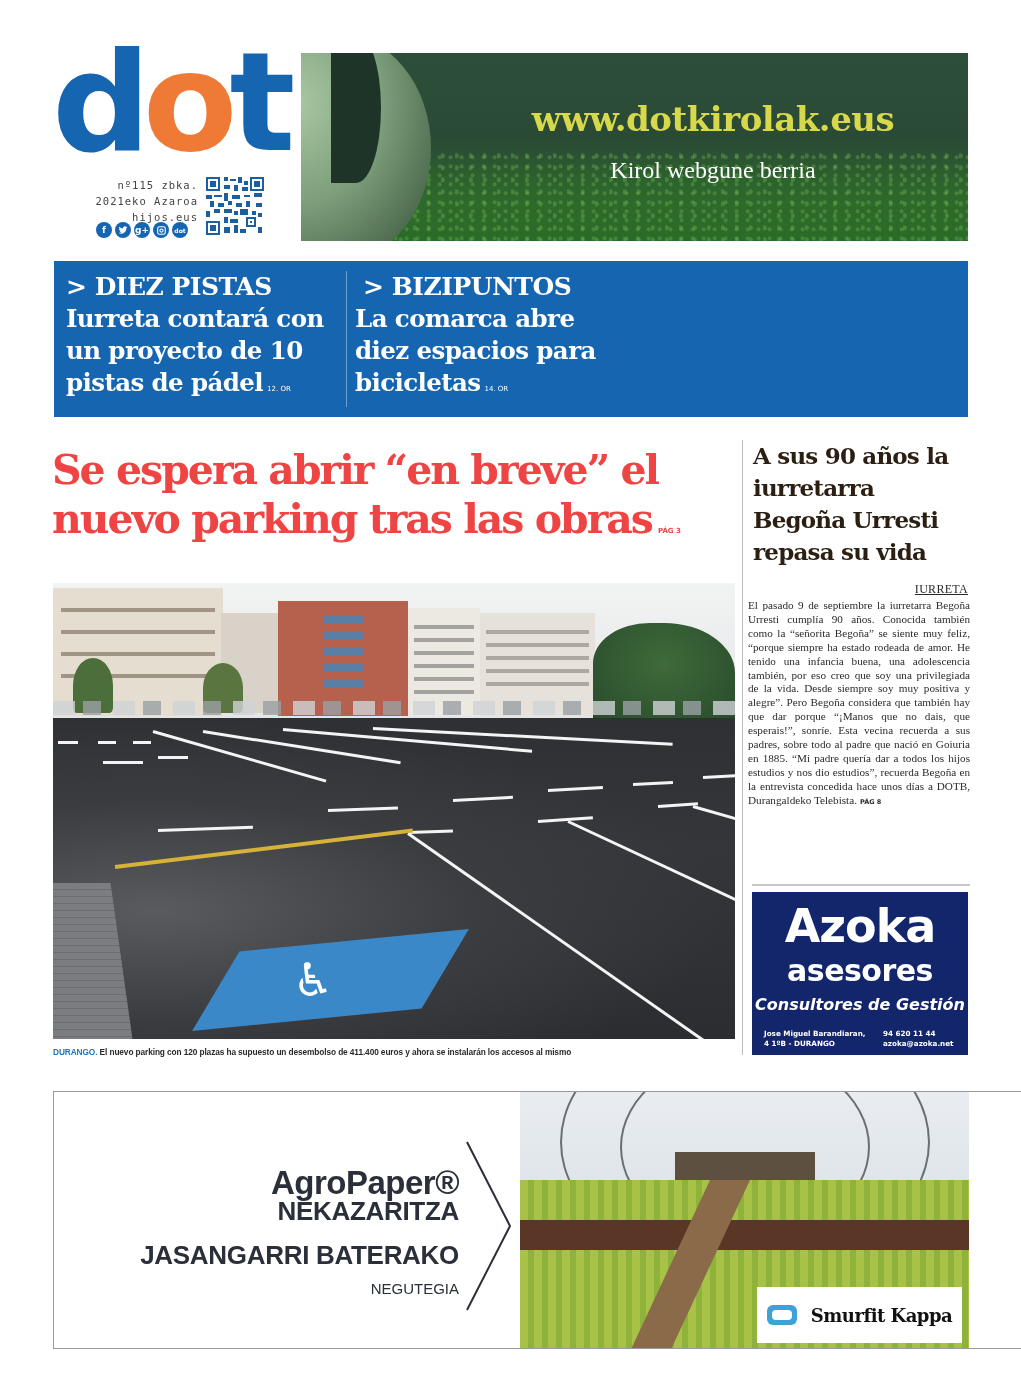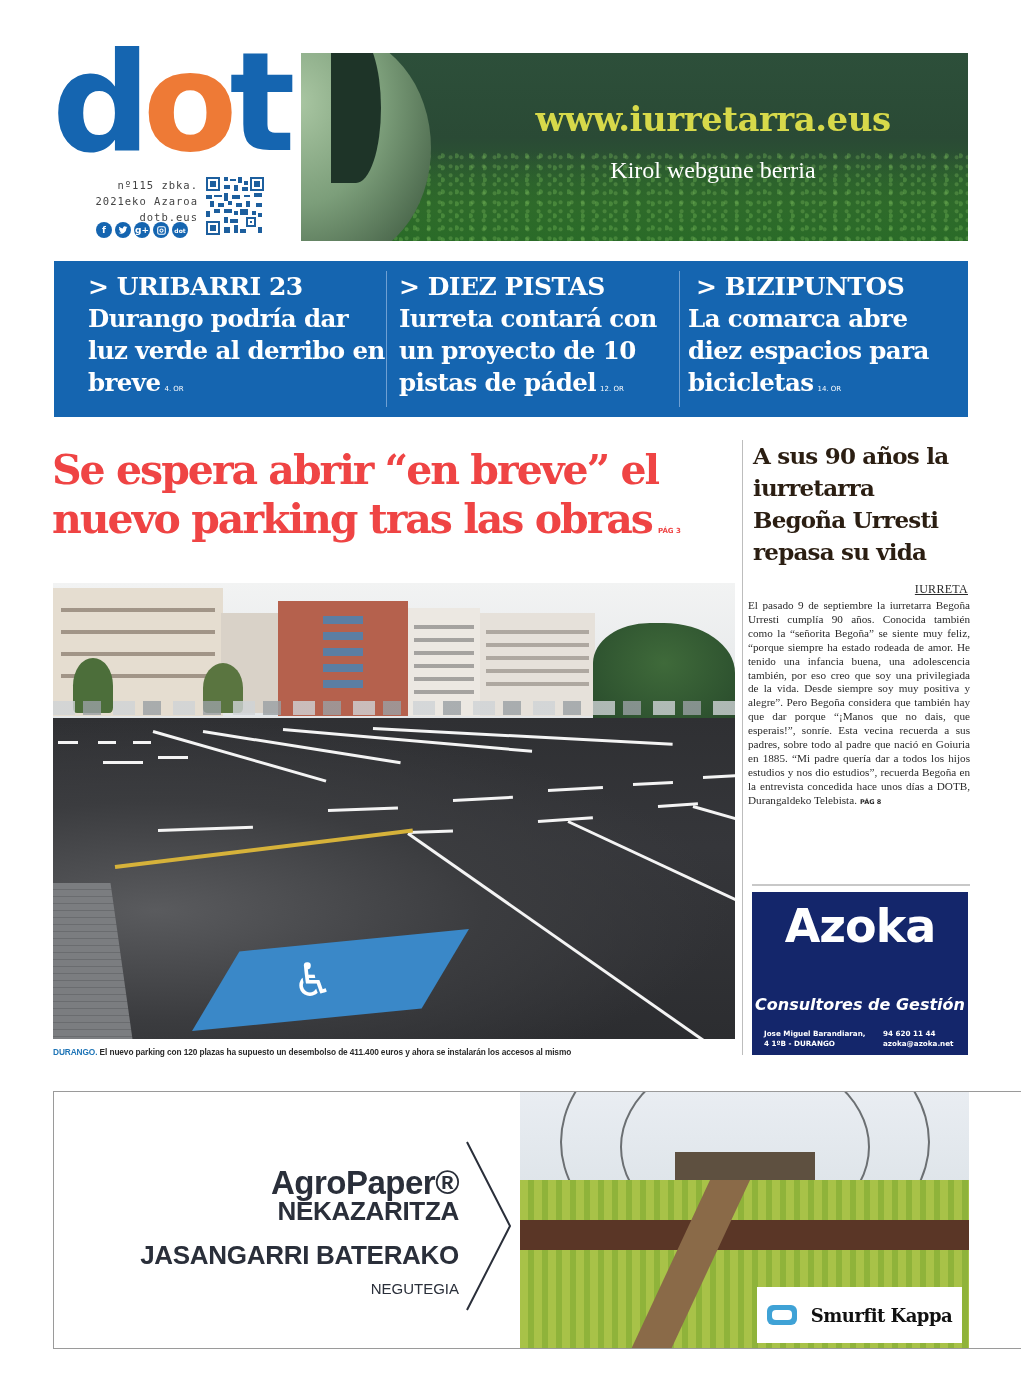--- a/index.html
+++ b/index.html
@@ -141,21 +141,21 @@
 </head>
 <body>
 
 <div class="logo">
   <div class="logo-text"><span class="logo-d">d</span><span class="logo-o">o</span><span class="logo-t">t</span></div>
 </div>
 
 <div class="issue-info">
   <div>nº115 zbka.</div>
   <div>2021eko Azaroa</div>
-  <div>dotb.eus</div>
+  <div>hijos.eus</div>
 </div>
 
 <div class="socials">
   <div class="social">f</div>
   <div class="social">
     <svg width="10" height="9" viewBox="0 0 10 9">
         <path d="M9.5 1.2c-.3.2-.7.3-1 .3.4-.2.6-.6.8-1-.4.2-.8.4-1.2.5A1.8 1.8 0 0 0 5 2.6 5 5 0 0 1 1.3.7a1.8 1.8 0 0 0 .6 2.4c-.3 0-.6-.1-.8-.2 0 .9.6 1.6 1.4 1.8-.3.1-.6.1-.8 0 .2.7.9 1.3 1.7 1.3A3.6 3.6 0 0 1 .5 6.8 5.1 5.1 0 0 0 8.4 2.3c.4-.3.8-.7 1.1-1.1z" fill="#fff"></path>
       </svg>
   </div>
   <div class="social">g+</div>
@@ -218,29 +218,25 @@
         <rect x="26" y="25" width="2" height="3"></rect>
     </g>
   </svg>
 </div>
 
 <div class="banner-top">
   <div class="banner-grass"></div>
   <div class="ball">
       <div class="ball-patch"></div>
     </div>
-  <div class="banner-url">www.iurretarra.eus</div>
+  <div class="banner-url">www.dotkirolak.eus</div>
   <div class="banner-sub">Kirol webgune berria</div>
 </div>
 
 <div class="teasers">
-  <div class="teaser teaser-1">
-    <div class="teaser-kicker">&gt; URIBARRI 23</div>
-    <div class="teaser-title"><span>Durango podría dar luz verde al derribo en breve</span><span class="teaser-page">4. OR</span></div>
-  </div>
   <div class="teaser teaser-2">
     <div class="teaser-kicker">&gt; DIEZ PISTAS</div>
     <div class="teaser-title"><span>Iurreta contará con un proyecto de 10 pistas de pádel</span><span class="teaser-page">12. OR</span></div>
   </div>
   <div class="teaser teaser-3">
     <div class="teaser-kicker">&gt; BIZIPUNTOS</div>
     <div class="teaser-title"><span>La comarca abre diez espacios para bicicletas</span><span class="teaser-page">14. OR</span></div>
   </div>
 </div>
 
@@ -291,20 +287,21 @@
 <div class="caption"><span class="caption-place">DURANGO.</span><span> El nuevo parking con 120 plazas ha supuesto un desembolso de 411.400 euros y ahora se instalarán los accesos al mismo</span></div>
 
 <div class="col-rule"></div>
 <div class="side-headline">A sus 90 años la iurretarra Begoña Urresti repasa su vida</div>
 <div class="side-place">IURRETA</div>
 <div class="side-body"><span>El pasado 9 de septiembre la iurretarra Begoña Urresti cumplía 90 años. Conocida también como la “señorita Begoña” se siente muy feliz, “porque siempre ha estado rodeada de amor. He tenido una infancia buena, una adolescencia también, por eso creo que soy una privilegiada de la vida. Desde siempre soy muy positiva y alegre”. Pero Begoña considera que también hay que dar porque “¡Manos que no dais, que esperais!”, sonríe. Esta vecina recuerda a sus padres, sobre todo al padre que nació en Goiuria en 1885. “Mi padre quería dar a todos los hijos estudios y nos dio estudios”, recuerda Begoña en la entrevista concedida hace unos días a DOTB, Durangaldeko Telebista.</span><span class="side-page">PÁG 8</span></div>
 <div class="side-rule"></div>
 
 <div class="azoka">
   <div class="azoka-name">Azoka</div>
+  <div class="azoka-sub">asesores</div>
   <div class="azoka-tag">Consultores de Gestión</div>
   <div class="azoka-addr">
     <div>Jose Miguel Barandiaran,</div>
     <div>4 1ºB - DURANGO</div>
   </div>
   <div class="azoka-contact">
     <div>94 620 11 44</div>
     <div>azoka@azoka.net</div>
   </div>
 </div>

